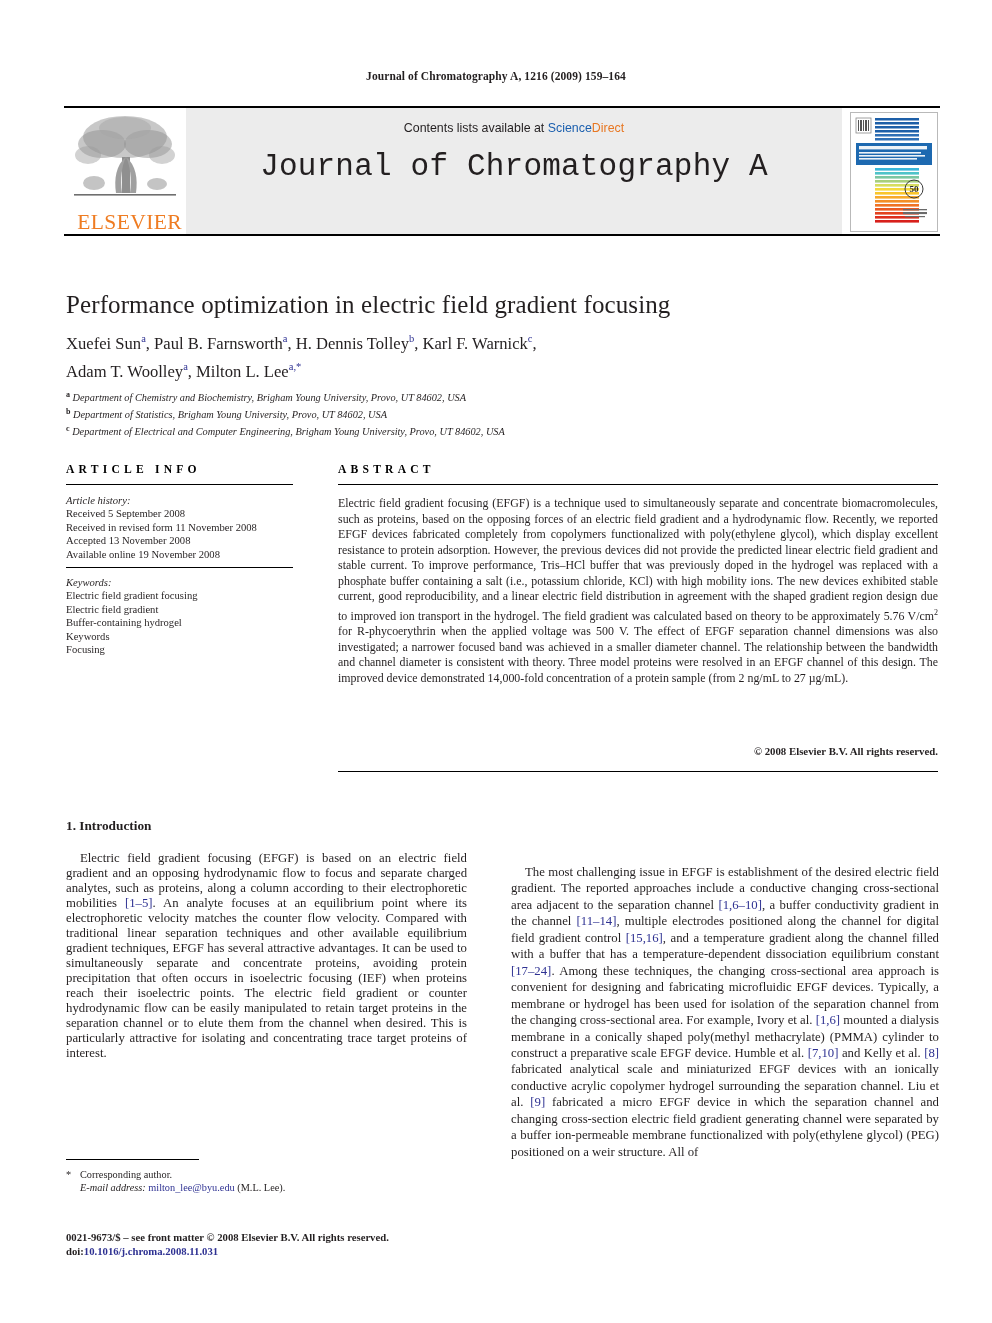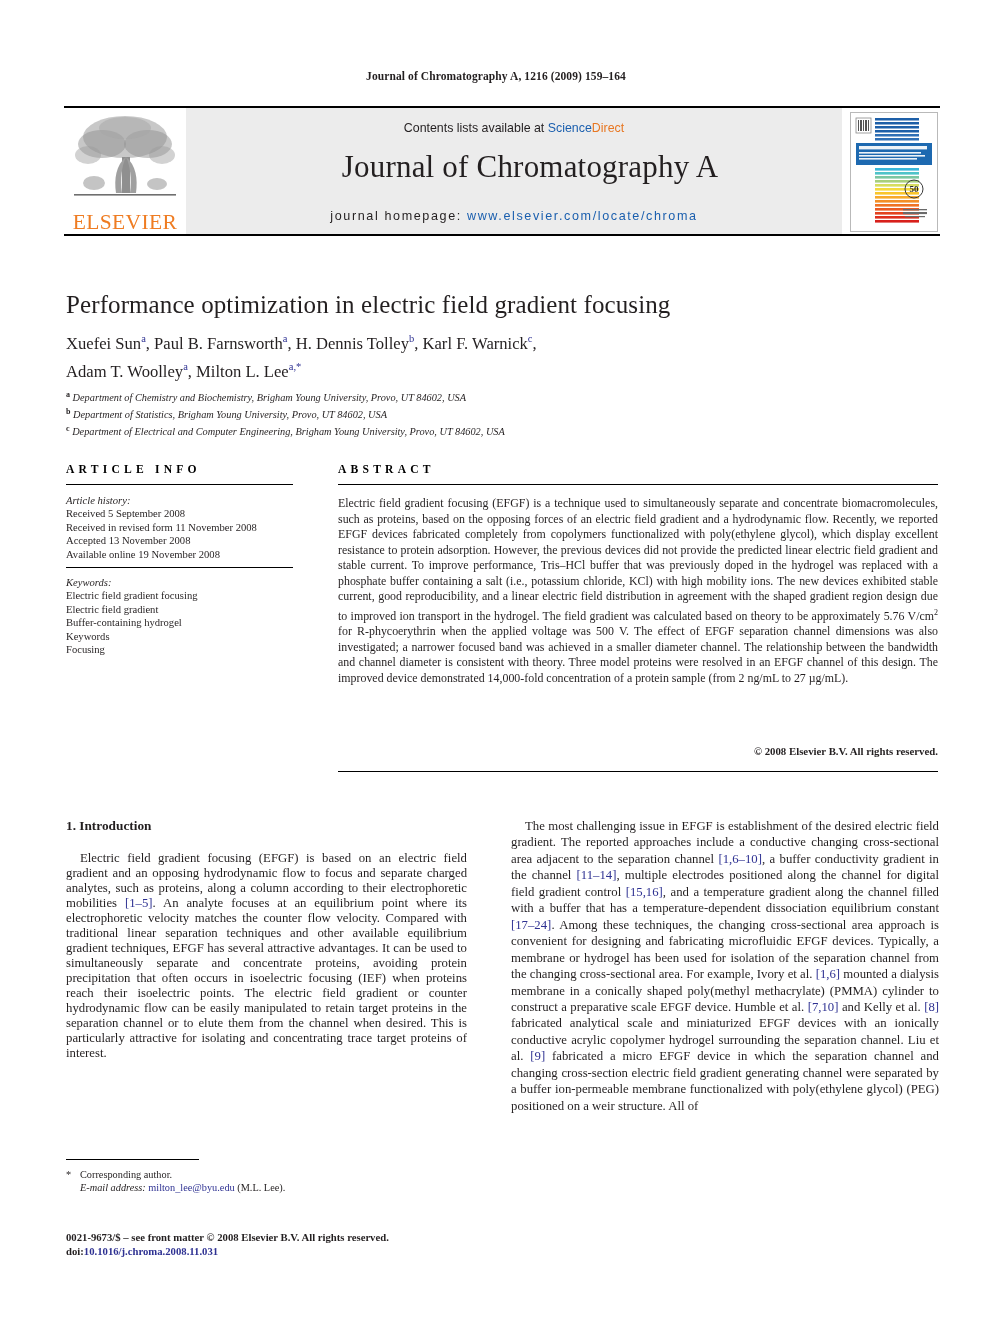--- a/index.html
+++ b/index.html
@@ -58,21 +58,21 @@
     flex: 0 0 122px;
     position: relative;
     background: #fff;
   }
   .tree-svg { position: absolute; left: 8px; top: 3px; }
   .elsevier-word {
     position: absolute;
     left: 4px;
     bottom: 1px;
     width: 114px;
-    text-align: center;
+    text-align: right;
     color: #ef7c22;
     font-family: "Liberation Serif", serif;
     font-size: 21.5px;
     letter-spacing: 0.4px;
     line-height: 1;
   }
   .mast-center {
     flex: 1 1 auto;
     background: #ececec;
     position: relative;
@@ -84,25 +84,24 @@
     font-family: "Liberation Sans", sans-serif;
     font-size: 12.4px;
     color: #231f20;
   }
   .contents-line .sd-science { color: #1b5fae; }
   .contents-line .sd-direct { color: #e87722; }
   .journal-title {
     position: absolute;
     top: 41px; left: 0; width: 100%;
     text-align: center;
-    font-family: Liberation Serif, serif;
+    font-family: Liberation Mono, monospace;
     font-size: 31px;
     color: #231f20;
     letter-spacing: 0.2px;
-    margin-left: 16px;
   }
   .homepage-line {
     position: absolute;
     bottom: 11px; left: 0; width: 100%;
     text-align: center;
     font-family: "Liberation Sans", sans-serif;
     font-size: 12.6px;
     letter-spacing: 1.6px;
     color: #231f20;
   }
@@ -246,21 +245,21 @@
     left: 66px; top: 851px;
     width: 401px;
     font-family: "Liberation Serif", serif;
     font-size: 12.75px;
     line-height: 15px;
     text-align: justify;
     color: #231f20;
   }
   .col-right {
     position: absolute;
-    left: 511px; top: 818px;
+    left: 511px; top: 864px;
     width: 428px;
     font-family: "Liberation Serif", serif;
     font-size: 12.75px;
     line-height: 16.45px;
     text-align: justify;
     color: #231f20;
   }
   .col-left p, .col-right p { margin: 0; text-indent: 14px; }
   .ref { color: #2e3192; }
 
@@ -327,23 +326,20 @@
           <rect x="2" y="83" width="102" height="1.6" fill="#6f6f6f"></rect>
         </svg>
         <div class="elsevier-word">ELSEVIER</div>
       </div>
 
       <div class="mast-center">
         <div class="contents-line">
           <span>Contents lists available at </span><span class="sd-science">Science</span><span class="sd-direct">Direct</span>
         </div>
         <div class="journal-title">Journal of Chromatography A</div>
-        <div class="homepage-line">
-          <span>journal homepage: </span><span class="url">www.elsevier.com/locate/chroma</span>
-        </div>
       </div>
 
       <div class="cover-thumb">
         <div class="cover-box">
           <svg width="86" height="118" viewBox="0 0 86 118">
             <rect x="0" y="0" width="86" height="118" fill="#ffffff"></rect>
             <rect x="5" y="5" width="15" height="15" fill="#ffffff" stroke="#8a8a8a" stroke-width="0.8"></rect>
             <g fill="#555">
               <rect x="7" y="7" width="1" height="11"></rect>
                 <rect x="9" y="7" width="2" height="11"></rect>

